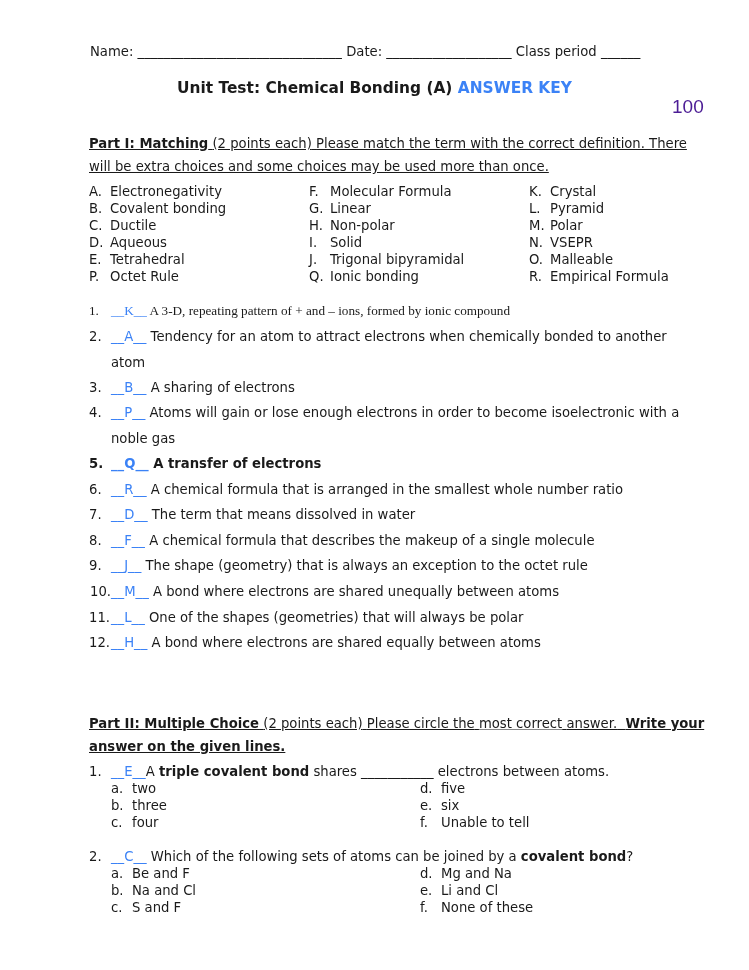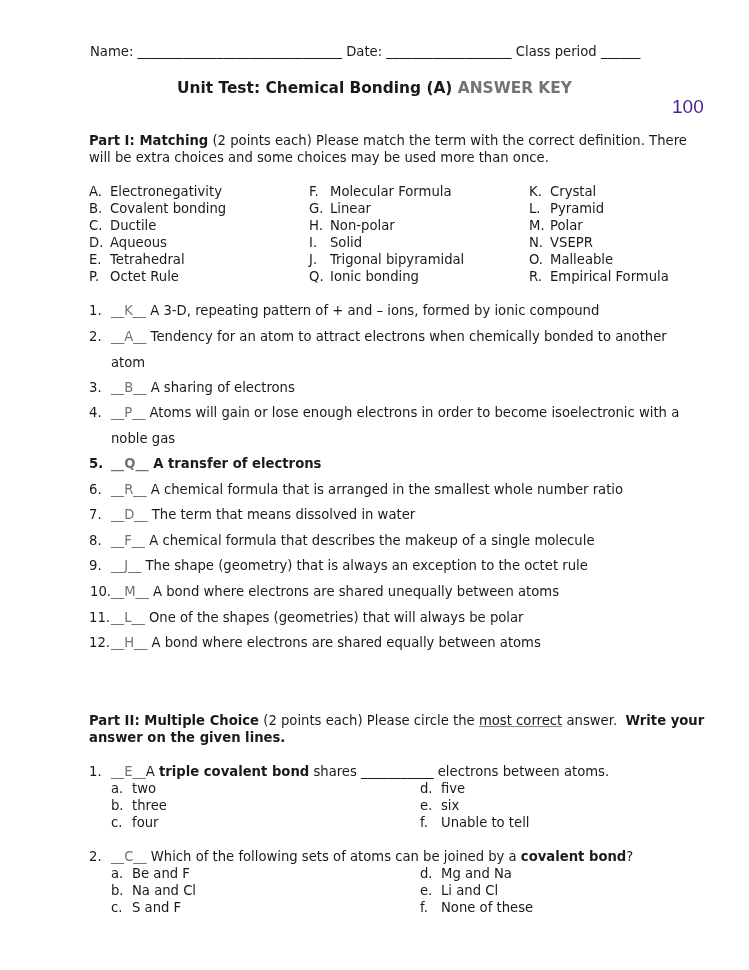--- a/index.html
+++ b/index.html
@@ -1,24 +1,24 @@
 <!DOCTYPE html>
 <html><head>
   <meta charset="utf-8">
   <style>
     html, body { margin: 0; padding: 0; background: #ffffff; }
     body { width: 749px; height: 970px; position: relative; overflow: hidden;
       font-family: "DejaVu Sans", "Liberation Sans", sans-serif; color: #1a1a1a; font-size: 13.2px; }
     .abs { position: absolute; white-space: nowrap; }
-    .red { color: #737373; }
+    .red { color: #3b82f6; }
     .bold { font-weight: bold; }
     .header-line { left: 90px; top: 44px; font-size: 13.2px; }
     .title { left: 0; width: 749px; top: 79px; text-align: center; font-size: 15.4px; font-weight: bold; }
     .score { left: 672px; top: 96px; font-size: 19px; font-family: "Liberation Sans", sans-serif; color: #4c1d95; }
-    .para { left: 89px; width: 620px; white-space: normal; line-height: 17px; }
+    .para { left: 89px; width: 620px; white-space: normal; line-height: 23px; text-decoration: underline; }
     .choices { display: grid; grid-template-columns: 220px 220px 180px; left: 89px; top: 183px; line-height: 17px; }
     .choice { display: flex; }
     .choice .lt { width: 21px; }
     .q { left: 89px; line-height: 17px; }
     .q .num { display: inline-block; width: 22px; }
     .q .ans { display: inline-block; }
     .q .cont { padding-left: 22px; }
     .mc-opts { display: grid; grid-template-columns: 309px 200px; left: 111px; line-height: 17px; }
     .opt { display: flex; }
     .opt .lt { width: 21px; }
@@ -114,21 +114,21 @@
   <div class="choice">
       <span class="lt">Q.</span>
       <span>Ionic bonding</span>
     </div>
   <div class="choice">
       <span class="lt">R.</span>
       <span>Empirical Formula</span>
     </div>
 </div>
 
-<div class="abs q" style="top:302px;">
+<div class="abs q" style="top:302px;font-family:Liberation Serif, serif;">
   <span class="num">1.</span><span class="ans red">__K__</span> <span>A 3-D, repeating pattern of + and – ions, formed by ionic compound</span>
 </div>
 <div class="abs q" style="top:328px;">
   <span class="num">2.</span><span class="ans red">__A__</span> <span>Tendency for an atom to attract electrons when chemically bonded to another</span>
   <div class="cont" style="margin-top:9px;">atom</div>
 </div>
 <div class="abs q" style="top:379px;">
   <span class="num">3.</span><span class="ans red">__B__</span> <span>A sharing of electrons</span>
 </div>
 <div class="abs q" style="top:404px;">

